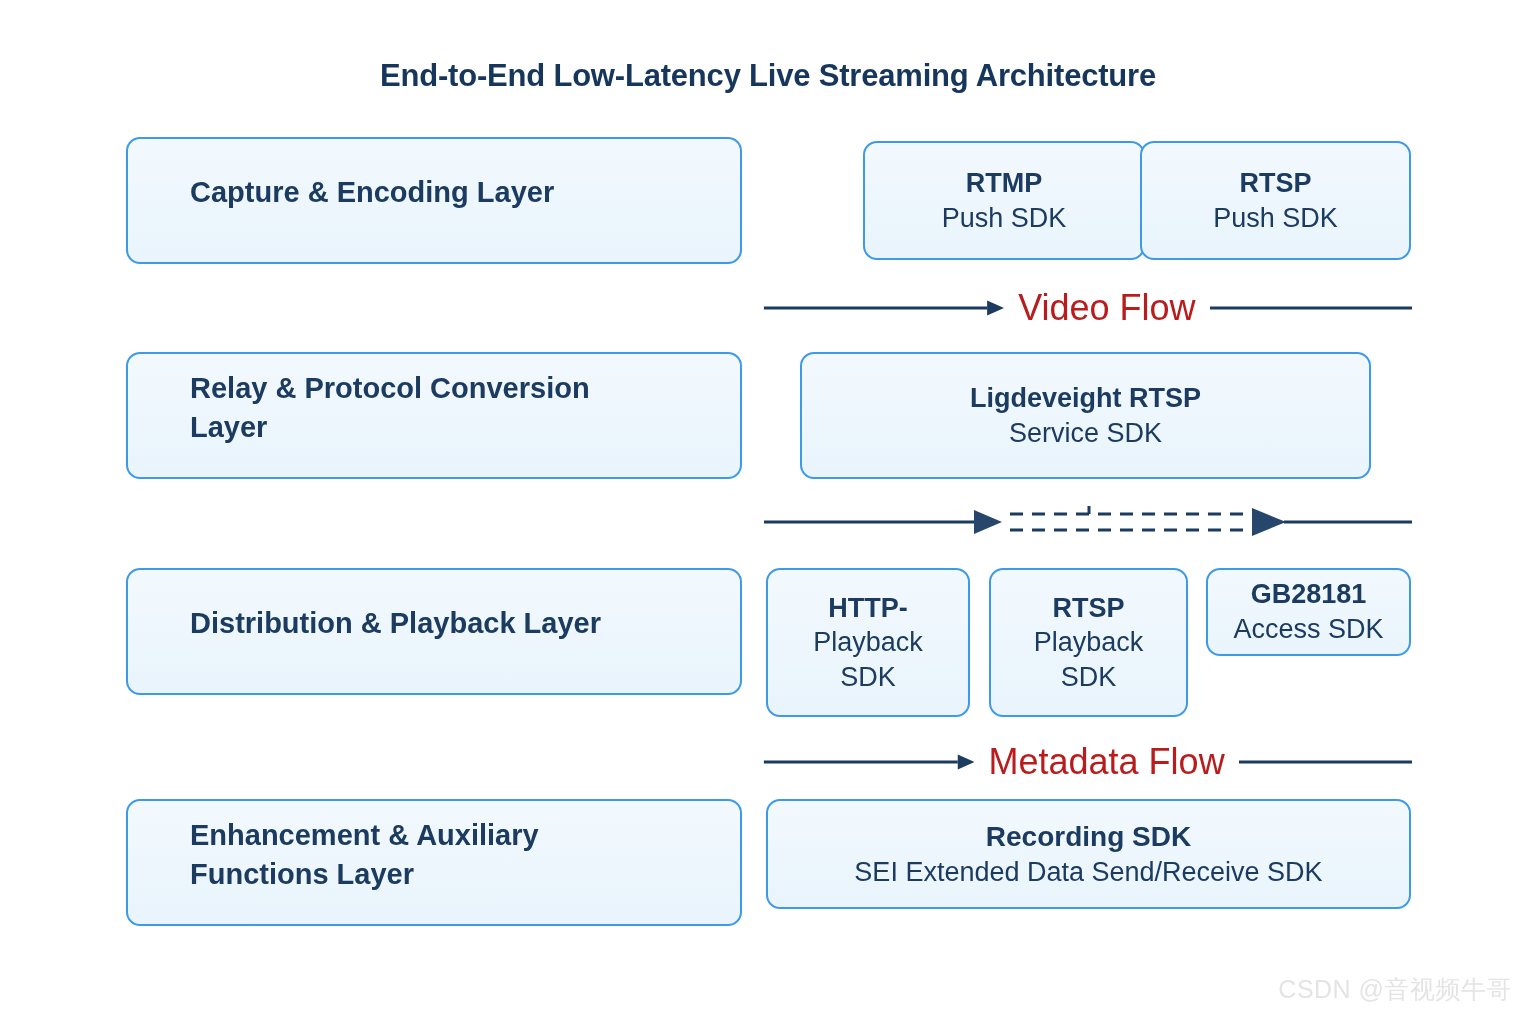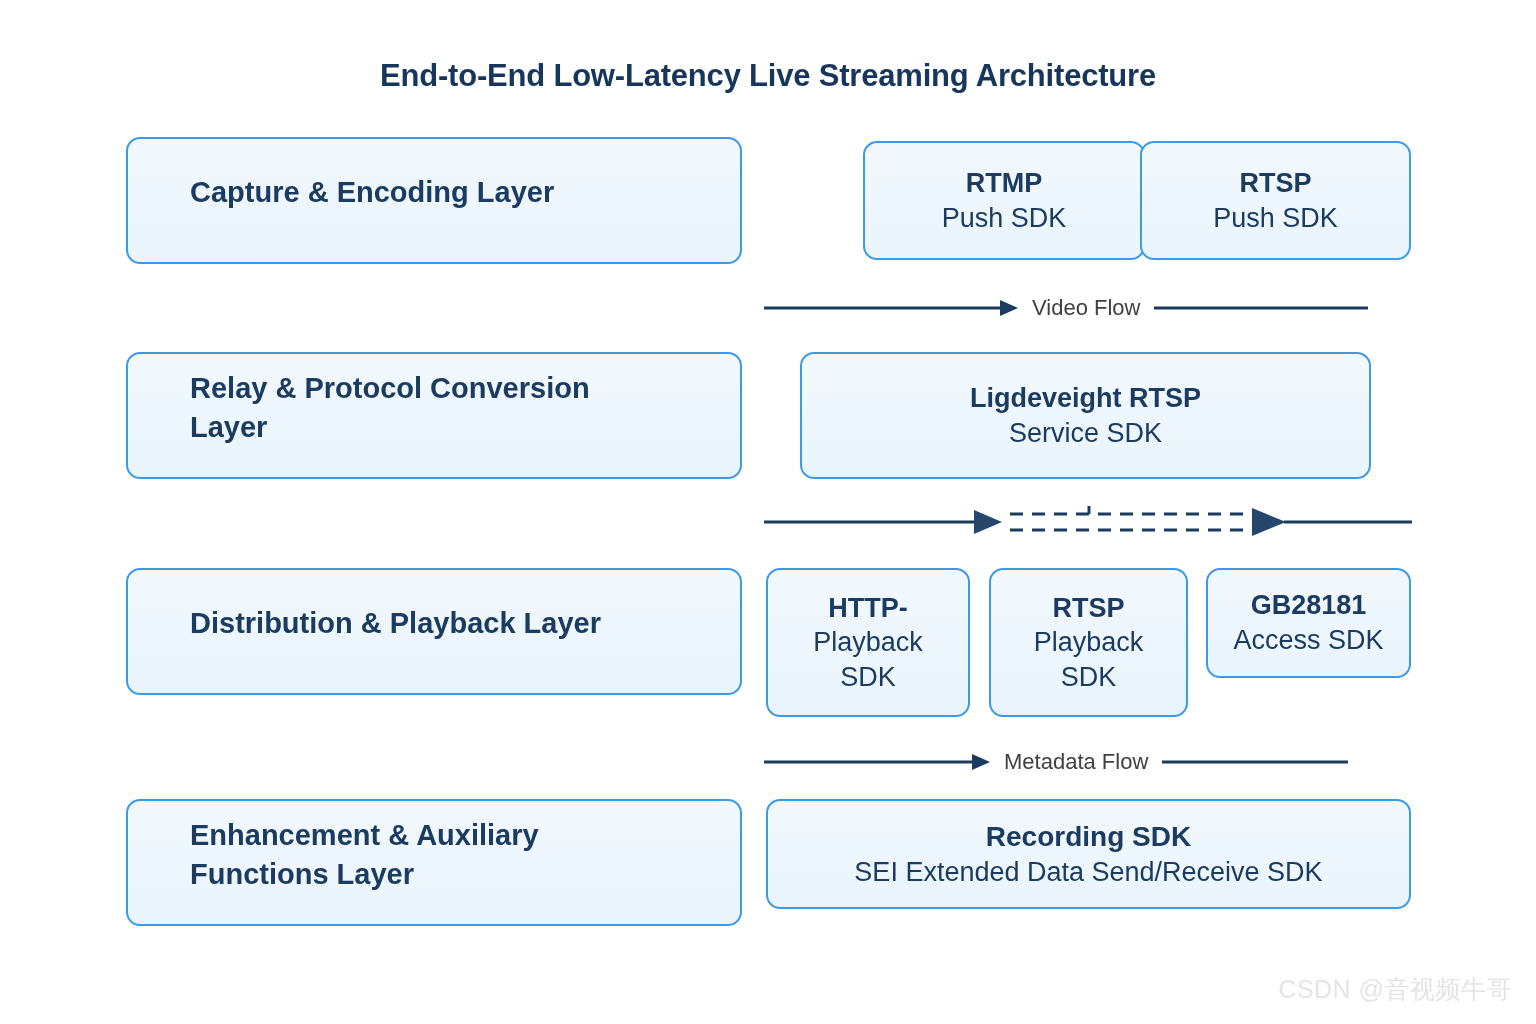--- a/index.html
+++ b/index.html
@@ -68,40 +68,40 @@
   #layer-2 { left: 126px; top: 352px; width: 616px; height: 127px; }
   #layer-3 { left: 126px; top: 568px; width: 616px; height: 127px; }
   #layer-4 { left: 126px; top: 799px; width: 616px; height: 127px; }
 
   
   #sdk-rtmp-push   { left: 863px;  top: 141px; width: 282px; height: 119px; }
   #sdk-rtsp-push   { left: 1140px; top: 141px; width: 271px; height: 119px; }
   #sdk-rtsp-svc    { left: 800px;  top: 352px; width: 571px; height: 127px; }
   #sdk-http-play   { left: 766px;  top: 568px; width: 204px; height: 149px; }
   #sdk-rtsp-play   { left: 989px;  top: 568px; width: 199px; height: 149px; }
-  #sdk-gb28181     { left: 1206px; top: 568px; width: 205px; height: 110px; }
+  #sdk-gb28181     { left: 1206px; top: 568px; width: 205px; height: 88px; }
   #sdk-recording   { left: 766px;  top: 799px; width: 645px; height: 110px; }
 
   #sdk-recording .strong { font-size: 28px; }
   #sdk-recording .plain  { font-size: 27px; }
 
   
   .flow-row {
     position: absolute;
     height: 44px;
     display: flex;
     align-items: center;
   }
   #flow-video    { left: 762px; top: 286px; width: 650px; }
   #flow-metadata { left: 762px; top: 740px; width: 650px; }
   #flow-dashed   { left: 762px; top: 500px; width: 650px; }
 
   .flow-label {
-    font-size: 22px;
-    color: #404040;
+    font-size: 36px;
+    color: #b91c1c;
     white-space: nowrap;
     padding: 0 14px;
   }
 
   .flow-svg { display: block; }
 
   
   .watermark {
     position: absolute;
     right: 24px;

